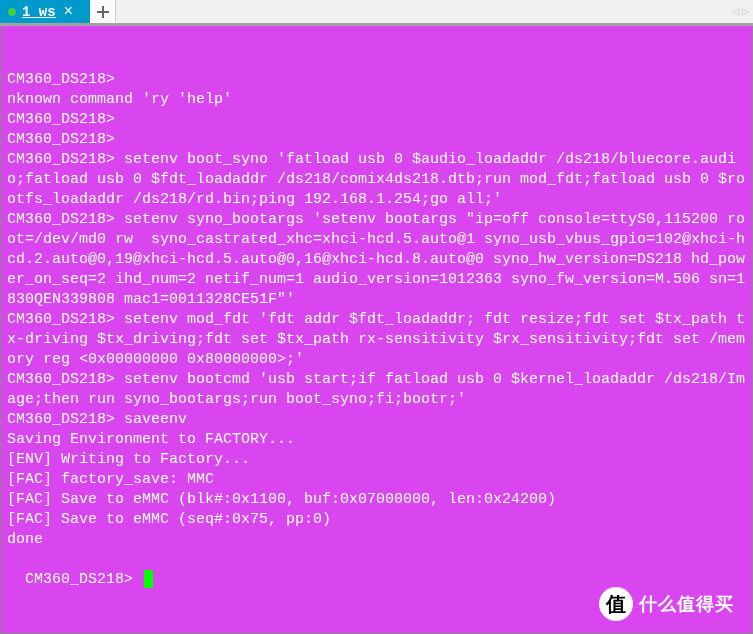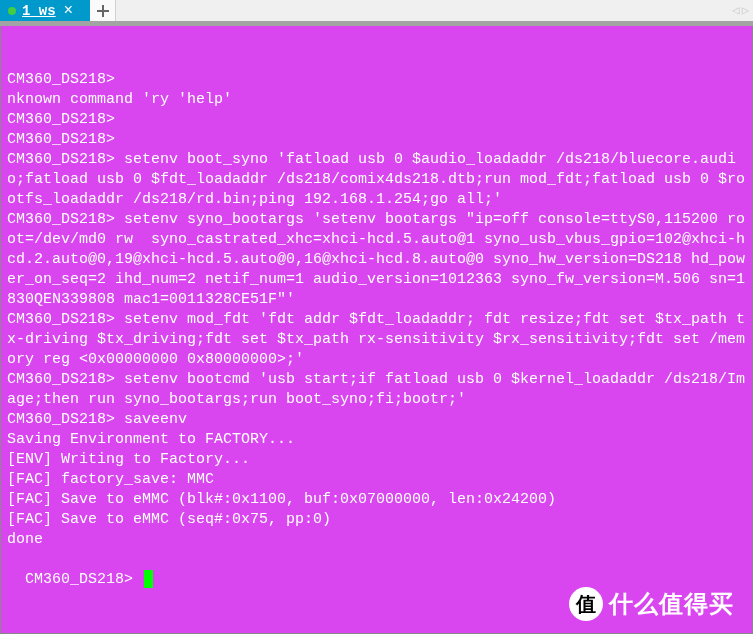--- a/index.html
+++ b/index.html
@@ -11,21 +11,21 @@
       font-family: Consolas, "Courier New", monospace;
       background: #ffffff;
       width: 753px;
       height: 634px;
       overflow: hidden;
       position: relative;
     }
     .tab-bar {
       height: 26px;
       background: #f0f0f0;
-      border-bottom: 5px solid #a3a3a3;
+      border-bottom: 3px solid #a3a3a3;
       display: flex;
       align-items: stretch;
       position: relative;
     }
     .tab {
       background: #0099cc;
       color: #ffffff;
       display: flex;
       align-items: center;
       padding: 0 6px 0 8px;
@@ -124,21 +124,21 @@
       color: #000000;
       display: flex;
       align-items: center;
       justify-content: center;
       font-size: 20px;
       font-weight: bold;
       font-family: "Microsoft YaHei", sans-serif;
     }
     .watermark-text {
       color: #ffffff;
-      font-size: 24px;
+      font-size: 18px;
       font-weight: bold;
       font-family: "Microsoft YaHei", sans-serif;
       letter-spacing: 1px;
     }
   </style>
 </head>
 <body>
 
 <div class="tab-bar">
   <div class="tab">

